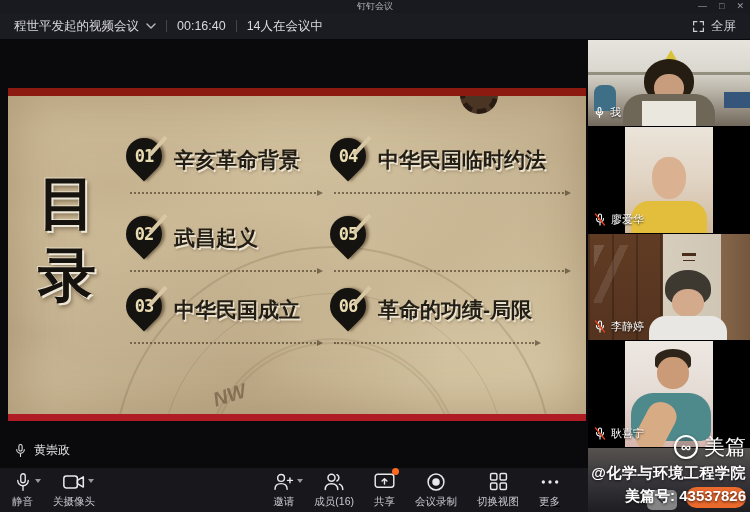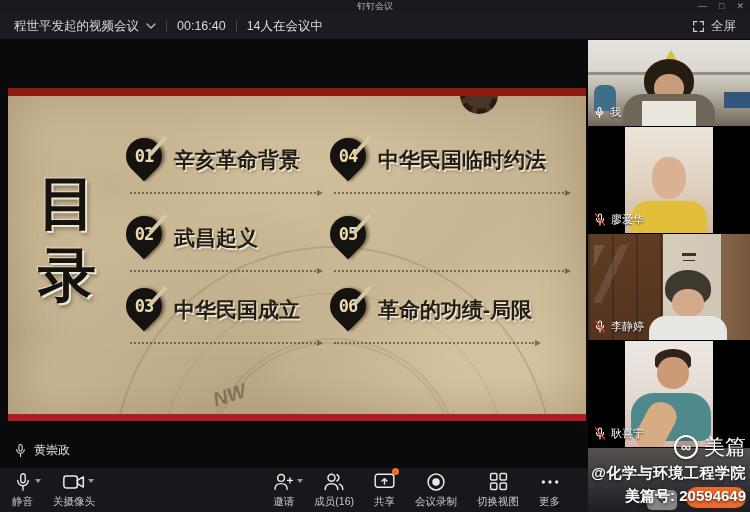--- a/index.html
+++ b/index.html
@@ -415,17 +415,17 @@
   </div>
 
   <div class="watermark">
     <div class="wm-brandrow">
       <span class="wm-logo">∞</span>
       <span class="wm-brand">美篇</span>
     </div>
     <div class="wm-account">@化学与环境工程学院</div>
     <div class="wm-idrow">
       <span class="wm-pill"></span>
-      <span class="wm-id">美篇号: 20594649</span>
+      <span class="wm-id">美篇号: 43537826</span>
     </div>
   </div>
 
 </div>
 
 </body></html>

